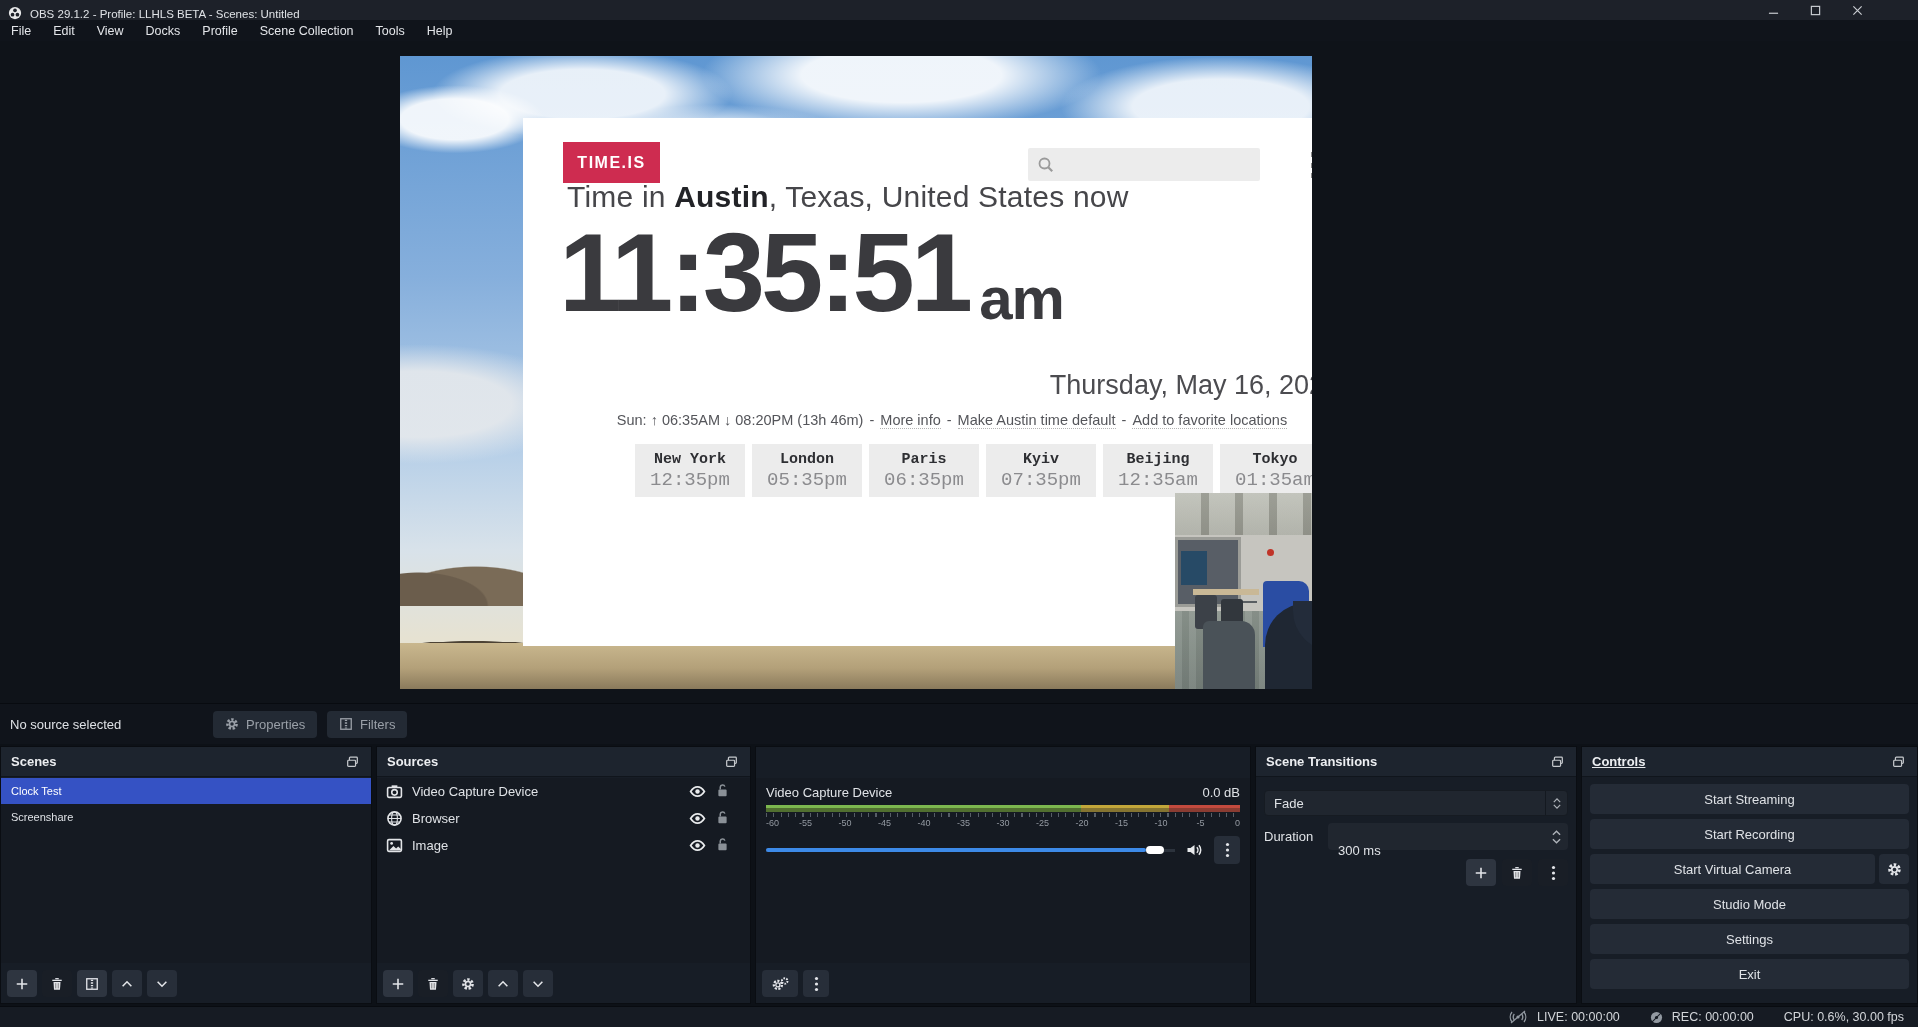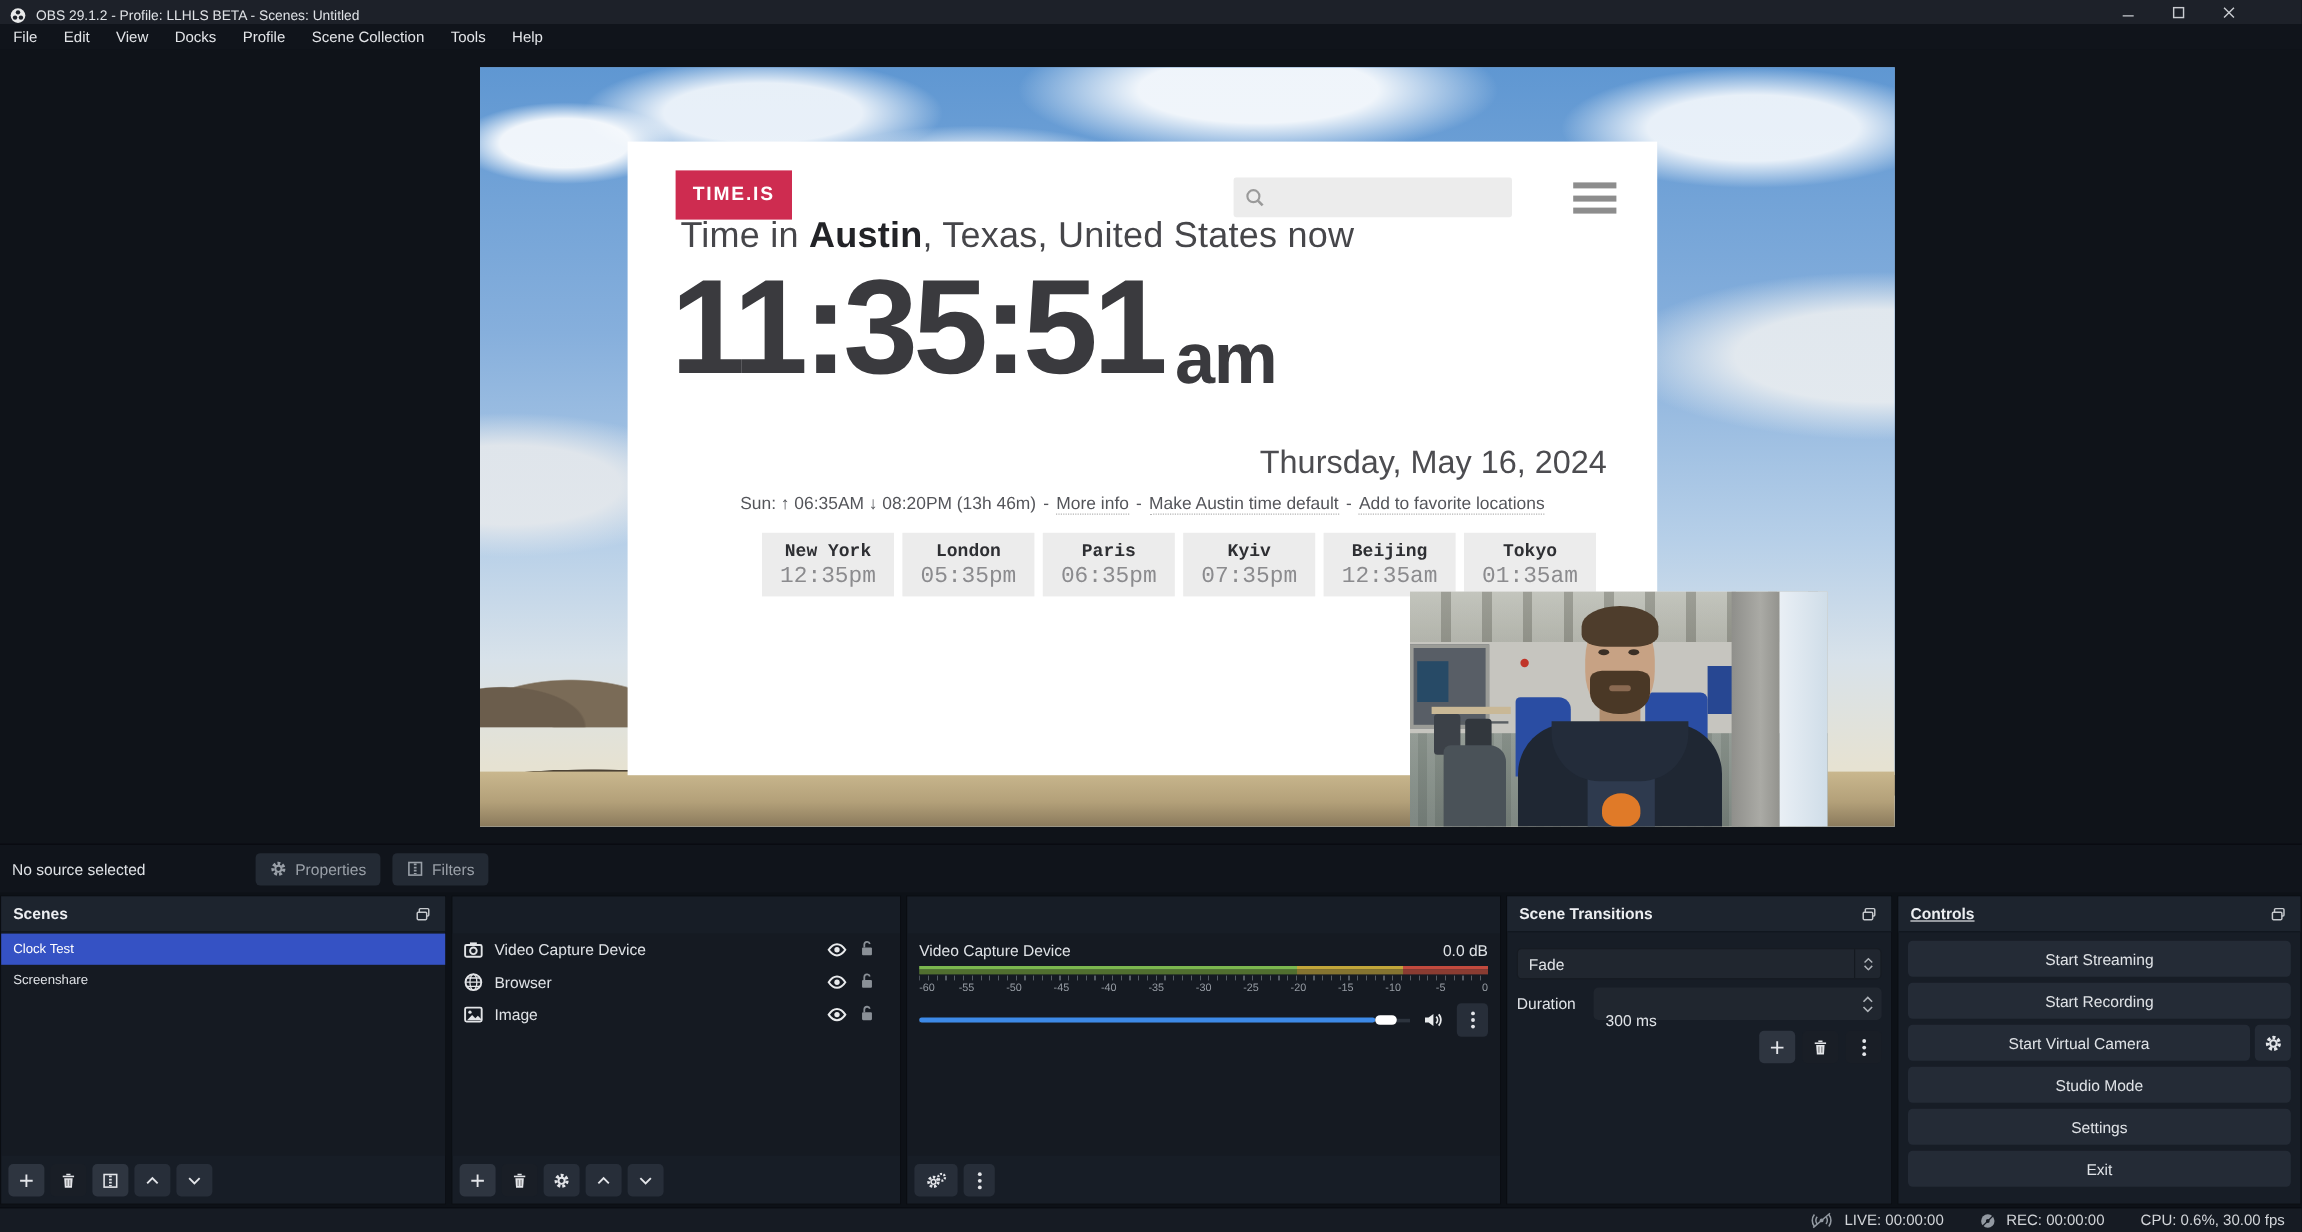--- a/index.html
+++ b/index.html
@@ -14,21 +14,21 @@
   .win-controls { position:absolute; right:40px; top:0; height:20px; display:flex; }
   .win-btn { width:42px; height:20px; display:flex; align-items:center; justify-content:center; color:#c9ccd1; }
 
   
   #menubar { position:absolute; left:0; top:20px; width:100%; height:21px; background:#10141b;
     display:flex; align-items:center; }
   .menu-item { font-size:12.5px; color:#e3e5e9; padding:0 11px; height:21px; display:flex; align-items:center; }
 
   
   #preview-area { position:absolute; left:0; top:41px; width:100%; height:662px; background:#0f1319; }
-  #canvas { position:absolute; left:400px; top:15px; width:1179px; height:633px; overflow:hidden; background:#7aa6d6; }
+  #canvas { position:absolute; left:400px; top:15px; width:912px; height:633px; overflow:hidden; background:#7aa6d6; }
   #sky { position:absolute; inset:0;
     background:
       radial-gradient(90px 34px at 6% 10%, rgba(255,255,255,.9) 60%, rgba(255,255,255,0) 100%),
       radial-gradient(150px 45px at 20% 6%, rgba(255,255,255,.85) 55%, rgba(255,255,255,0) 100%),
       radial-gradient(200px 55px at 55% 3%, rgba(255,255,255,.9) 50%, rgba(255,255,255,0) 100%),
       radial-gradient(160px 50px at 90% 8%, rgba(255,255,255,.85) 55%, rgba(255,255,255,0) 100%),
       radial-gradient(220px 70px at 99% 38%, rgba(235,238,240,.9) 55%, rgba(255,255,255,0) 100%),
       radial-gradient(170px 60px at 2% 55%, rgba(230,233,236,.9) 55%, rgba(255,255,255,0) 100%),
       radial-gradient(140px 40px at 35% 14%, rgba(255,255,255,.7) 55%, rgba(255,255,255,0) 100%),
       linear-gradient(180deg,#5f97d2 0%, #86afdc 35%, #b6cfe8 62%, #d8e2ea 78%, #e6e2d2 92%);
@@ -402,20 +402,29 @@
           </span>
         <span class="icon-btn">
             <svg width="14" height="14" viewBox="0 0 16 16">
               <path d="M3 5.5l5 5 5-5" fill="none" stroke="currentColor" stroke-width="1.8"></path>
             </svg>
           </span>
       </div>
     </div>
 
     <div class="panel" id="panel-sources">
+      <div class="panel-header">
+        <span class="panel-title">Sources</span>
+        <span class="popout">
+          <svg width="15" height="14" viewBox="0 0 16 16">
+              <rect x="4.5" y="2.5" width="9" height="7" rx="1" fill="none" stroke="currentColor" stroke-width="1.4"></rect>
+              <rect x="2.5" y="6" width="9" height="7" rx="1" fill="#1d242e" stroke="currentColor" stroke-width="1.4"></rect>
+            </svg>
+        </span>
+      </div>
       <div class="panel-list">
         <div class="source-row">
           <span class="src-icon">
               <svg width="17" height="17" viewBox="0 0 16 16">
                 <rect x="1.5" y="4.2" width="13" height="9.3" rx="1.2" fill="none" stroke="currentColor" stroke-width="1.5"></rect>
                 <circle cx="8" cy="8.8" r="2.6" fill="none" stroke="currentColor" stroke-width="1.5"></circle>
                 <rect x="5.3" y="2.2" width="5.4" height="2" fill="currentColor"></rect>
               </svg>
             </span>
           <span class="grow">Video Capture Device</span>

